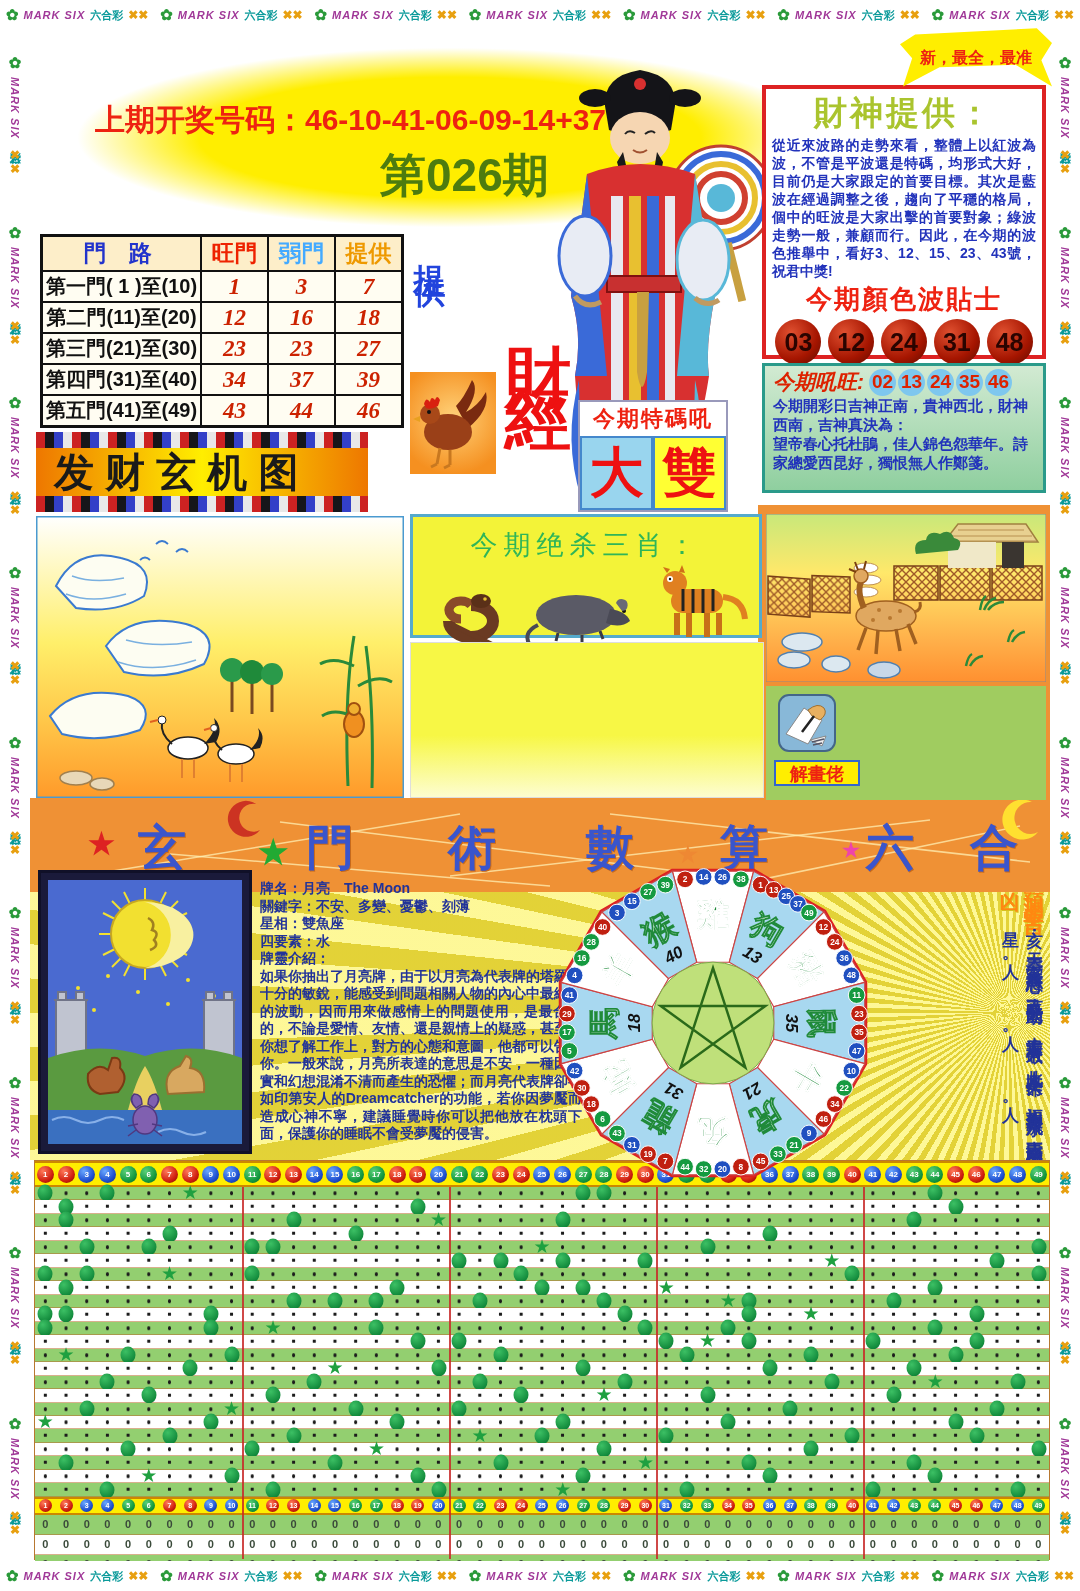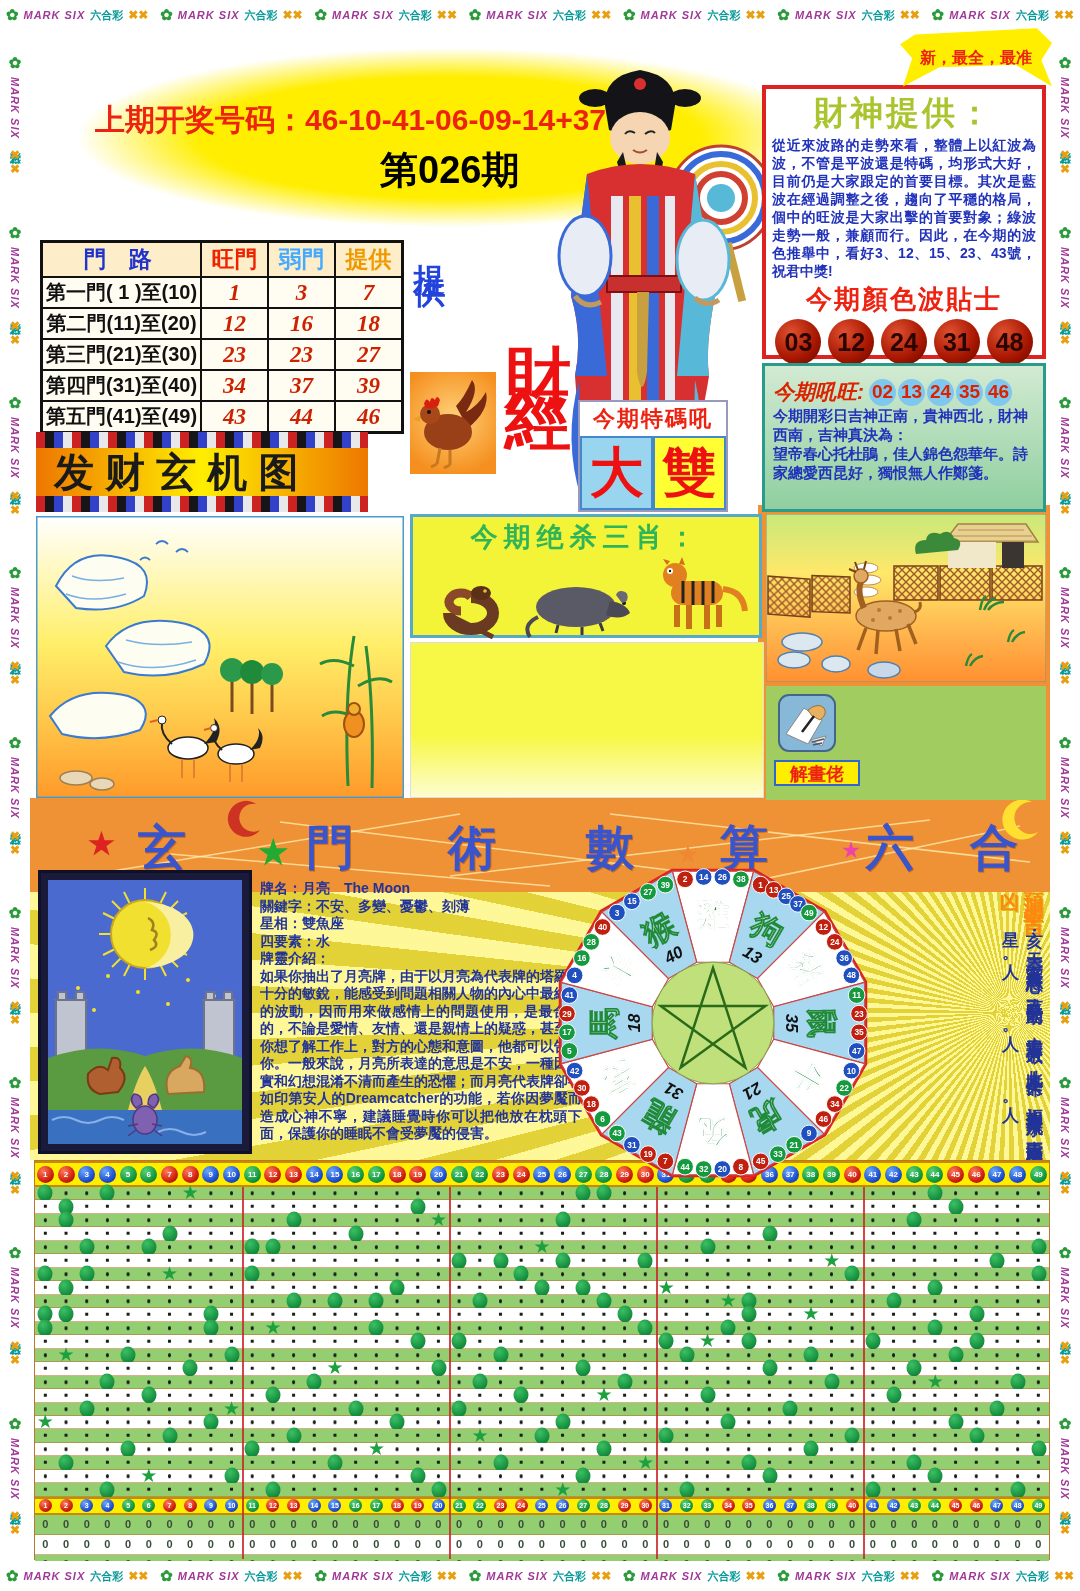--- a/index.html
+++ b/index.html
@@ -15,29 +15,29 @@
   .bunit{display:flex;align-items:center;gap:5px;font-weight:bold;font-size:11px;white-space:nowrap}
   .vert .bunit{writing-mode:vertical-rl;gap:5px}
   .bm{color:#a03898;font-style:italic;letter-spacing:1px}
   .bc{color:#0a9a9a}
   .bx{color:#e8a010;font-size:12px}
   .bf{color:#2a9a3a;font-size:15px;font-style:normal}
   
   #yellow-blob{left:45px;top:40px;width:810px;height:195px;
     background:radial-gradient(closest-side,#ffee00 62%,rgba(255,238,0,0) 92%);z-index:1}
   #prev-draw{left:95px;top:100px;font-size:30px;font-weight:bold;color:#ee2211;z-index:5;white-space:nowrap}
-  #issue{left:380px;top:145px;font-size:38px;font-weight:bold;color:#000000;z-index:5}
+  #issue{left:380px;top:145px;font-size:46px;font-weight:bold;color:#4d7c0f;z-index:5}
   #ribbon{left:900px;top:25px;width:152px;height:64px;background:#ffee00;z-index:45;
     clip-path:polygon(10% 15%,90% 5%,100% 28%,93% 55%,100% 96%,76% 62%,26% 66%,2% 96%,8% 52%,0 30%);
     display:flex;align-items:center;justify-content:center;text-align:center;
     color:#ee2211;font-weight:bold;font-size:16px;line-height:19px;padding:2px 14px;box-sizing:border-box}
   
   #trend{left:40px;top:220px;width:364px;z-index:5}
   #trend-title{font-size:29px;font-weight:bold;color:#cc2222;letter-spacing:1px;white-space:nowrap}
-  #trend-table{border-collapse:collapse;width:100%;margin-top:20px;background:#fffdf2}
+  #trend-table{border-collapse:collapse;width:100%;margin-top:14px;background:#fffdf2}
   #trend-table td,#trend-table th{border:2px solid #111;padding:1px 3px;text-align:center}
   #trend-table{border:3px solid #111}
   .th-road{color:#2233cc;font-size:23px;font-weight:bold;background:#fdeec9;letter-spacing:8px}
   .th-hot{color:#ee2200;font-size:23px;font-weight:bold;background:#fdeec9}
   .th-weak{color:#44aaff;font-size:23px;font-weight:bold;background:#fdeec9}
   .th-give{color:#ee9900;font-size:23px;font-weight:bold;background:#fdeec9}
   .td-label{font-size:20px;font-weight:bold;color:#111;text-align:left;white-space:nowrap}
   .td-num{font-family:"Liberation Serif",serif;font-style:italic;font-weight:bold;font-size:23px;color:#cc2200;width:62px}
   
   #banner{left:36px;top:432px;width:332px;height:80px;z-index:5}
@@ -54,37 +54,37 @@
     letter-spacing:46px;z-index:6;text-shadow:0 0 3px #fff,0 0 3px #fff}
   #special-box{left:578px;top:400px;width:150px;z-index:7;background:#fff;border:2px solid #99b;box-sizing:border-box}
   #special-head{font-size:22px;font-weight:bold;color:#ee2211;text-align:center;padding:2px 0;letter-spacing:2px}
   #special-cells{display:flex}
   .sp-cell{flex:1;height:70px;display:flex;align-items:center;justify-content:center;
     font-size:54px;font-weight:bold;color:#ee1111;border:2px solid #4488cc}
   #sp-left{background:#99d5ee}
   #sp-right{background:#ffff33}
   #kill-box{left:410px;top:514px;width:352px;height:124px;background:#f3f338;border:3px solid #55aacc;
     box-sizing:border-box;z-index:5;text-align:center}
-  #kill-title{font-size:27px;font-weight:bold;color:#2fb558;letter-spacing:6px;margin-top:2px}
+  #kill-title{font-size:27px;font-weight:normal;color:#2fb558;letter-spacing:6px;margin-top:10px}
   #kill-animals{display:flex;justify-content:space-around;align-items:flex-end;padding:0 8px}
   #blank-yellow{left:410px;top:642px;width:352px;height:154px;z-index:5;
     background:linear-gradient(180deg,#f7f745 60%,#fdfdd0);border:1px solid #ddd}
   
   #orange-backdrop-r{left:758px;top:505px;width:292px;height:300px;background:#ef9135;z-index:2}
   #god-box{left:762px;top:85px;width:284px;height:274px;background:#fff;border:4px solid #dd2222;
     box-sizing:border-box;z-index:5;padding:2px 6px}
   #god-title{font-size:33px;font-weight:bold;color:#aac42e;text-align:center;letter-spacing:3px}
   #god-body{font-size:14px;line-height:18px;font-weight:bold;color:#2233bb;text-align:justify}
   #tip-title{font-size:26px;font-weight:bold;color:#ee2211;text-align:center;letter-spacing:2px;margin-top:2px}
   #tip-balls{display:flex;justify-content:space-around;margin-top:2px}
   .big-ball{width:46px;height:46px;border-radius:50%;display:flex;align-items:center;justify-content:center;
     background:radial-gradient(circle at 35% 30%,#e05030,#a51500 60%,#5a0b00);
     color:#2a0400;font-weight:bold;font-size:25px}
-  #hot-box{left:762px;top:363px;width:284px;height:149px;box-sizing:border-box;z-index:5;
-    background:linear-gradient(180deg,#d2ead2,#8fcf9f);border:3px solid #2a9a8a;padding:12px 8px}
+  #hot-box{left:762px;top:363px;width:284px;height:130px;box-sizing:border-box;z-index:5;
+    background:linear-gradient(180deg,#d2ead2,#8fcf9f);border:3px solid #2a9a8a;padding:2px 8px}
   #hot-line1{display:flex;align-items:center;gap:4px}
   #hot-label{font-size:21px;font-weight:bold;font-style:italic;color:#dd2200;white-space:nowrap}
   .hot-num{display:inline-flex;width:27px;height:27px;border-radius:50%;background:#7ec7ee;
     align-items:center;justify-content:center;color:#dd2200;font-weight:bold;font-size:19px;margin:0 1px}
   .hot-text{font-size:15px;line-height:19px;font-weight:bold;color:#2233bb}
   #jiehua-panel{left:766px;top:686px;width:280px;height:114px;background:#a0cc60;z-index:5}
   #jiehua-label{position:absolute;left:8px;top:74px;width:86px;height:26px;background:#ffee00;
     border:2px solid #3366cc;color:#ee2211;font-weight:bold;font-size:18px;text-align:center;line-height:24px;box-sizing:border-box}
   
   #band{left:30px;top:798px;width:1020px;height:94px;background:#ef9135;z-index:3;overflow:hidden}

